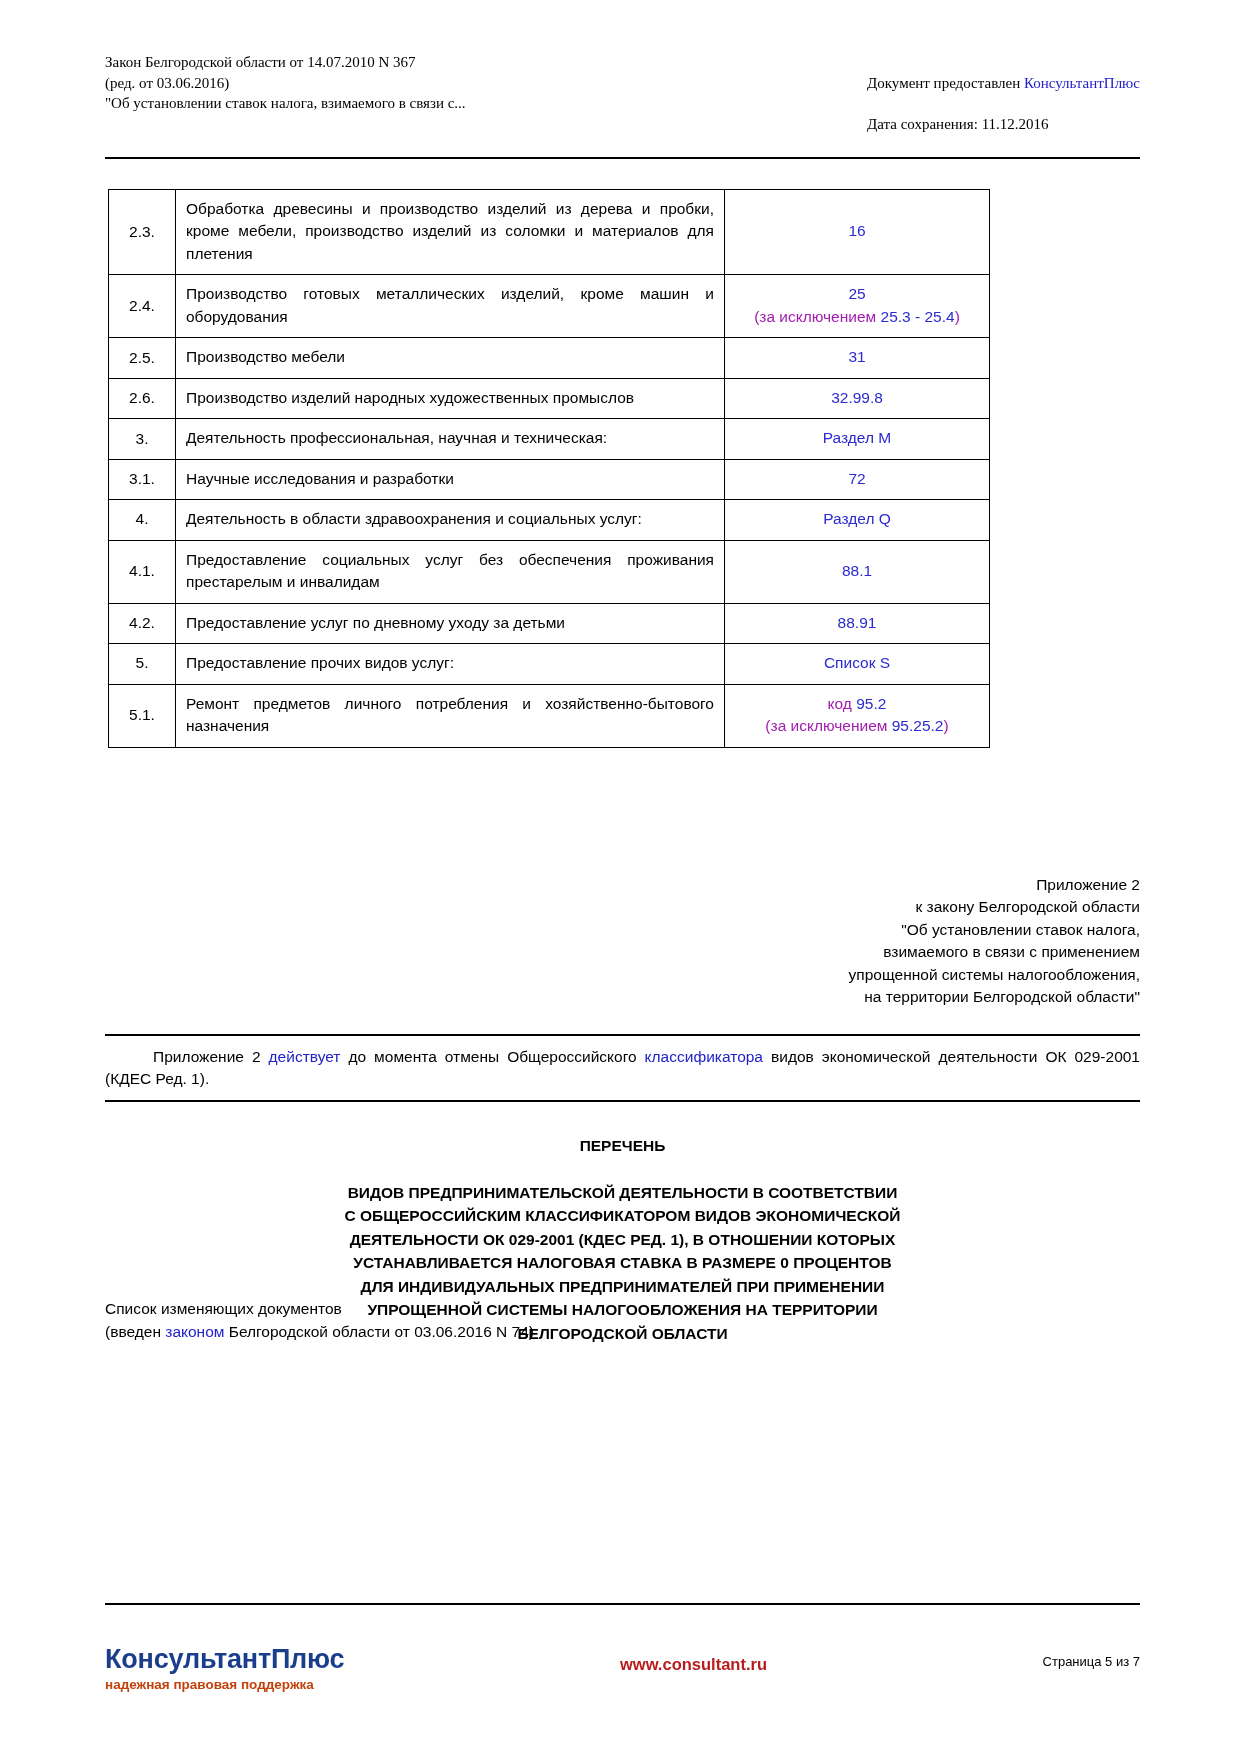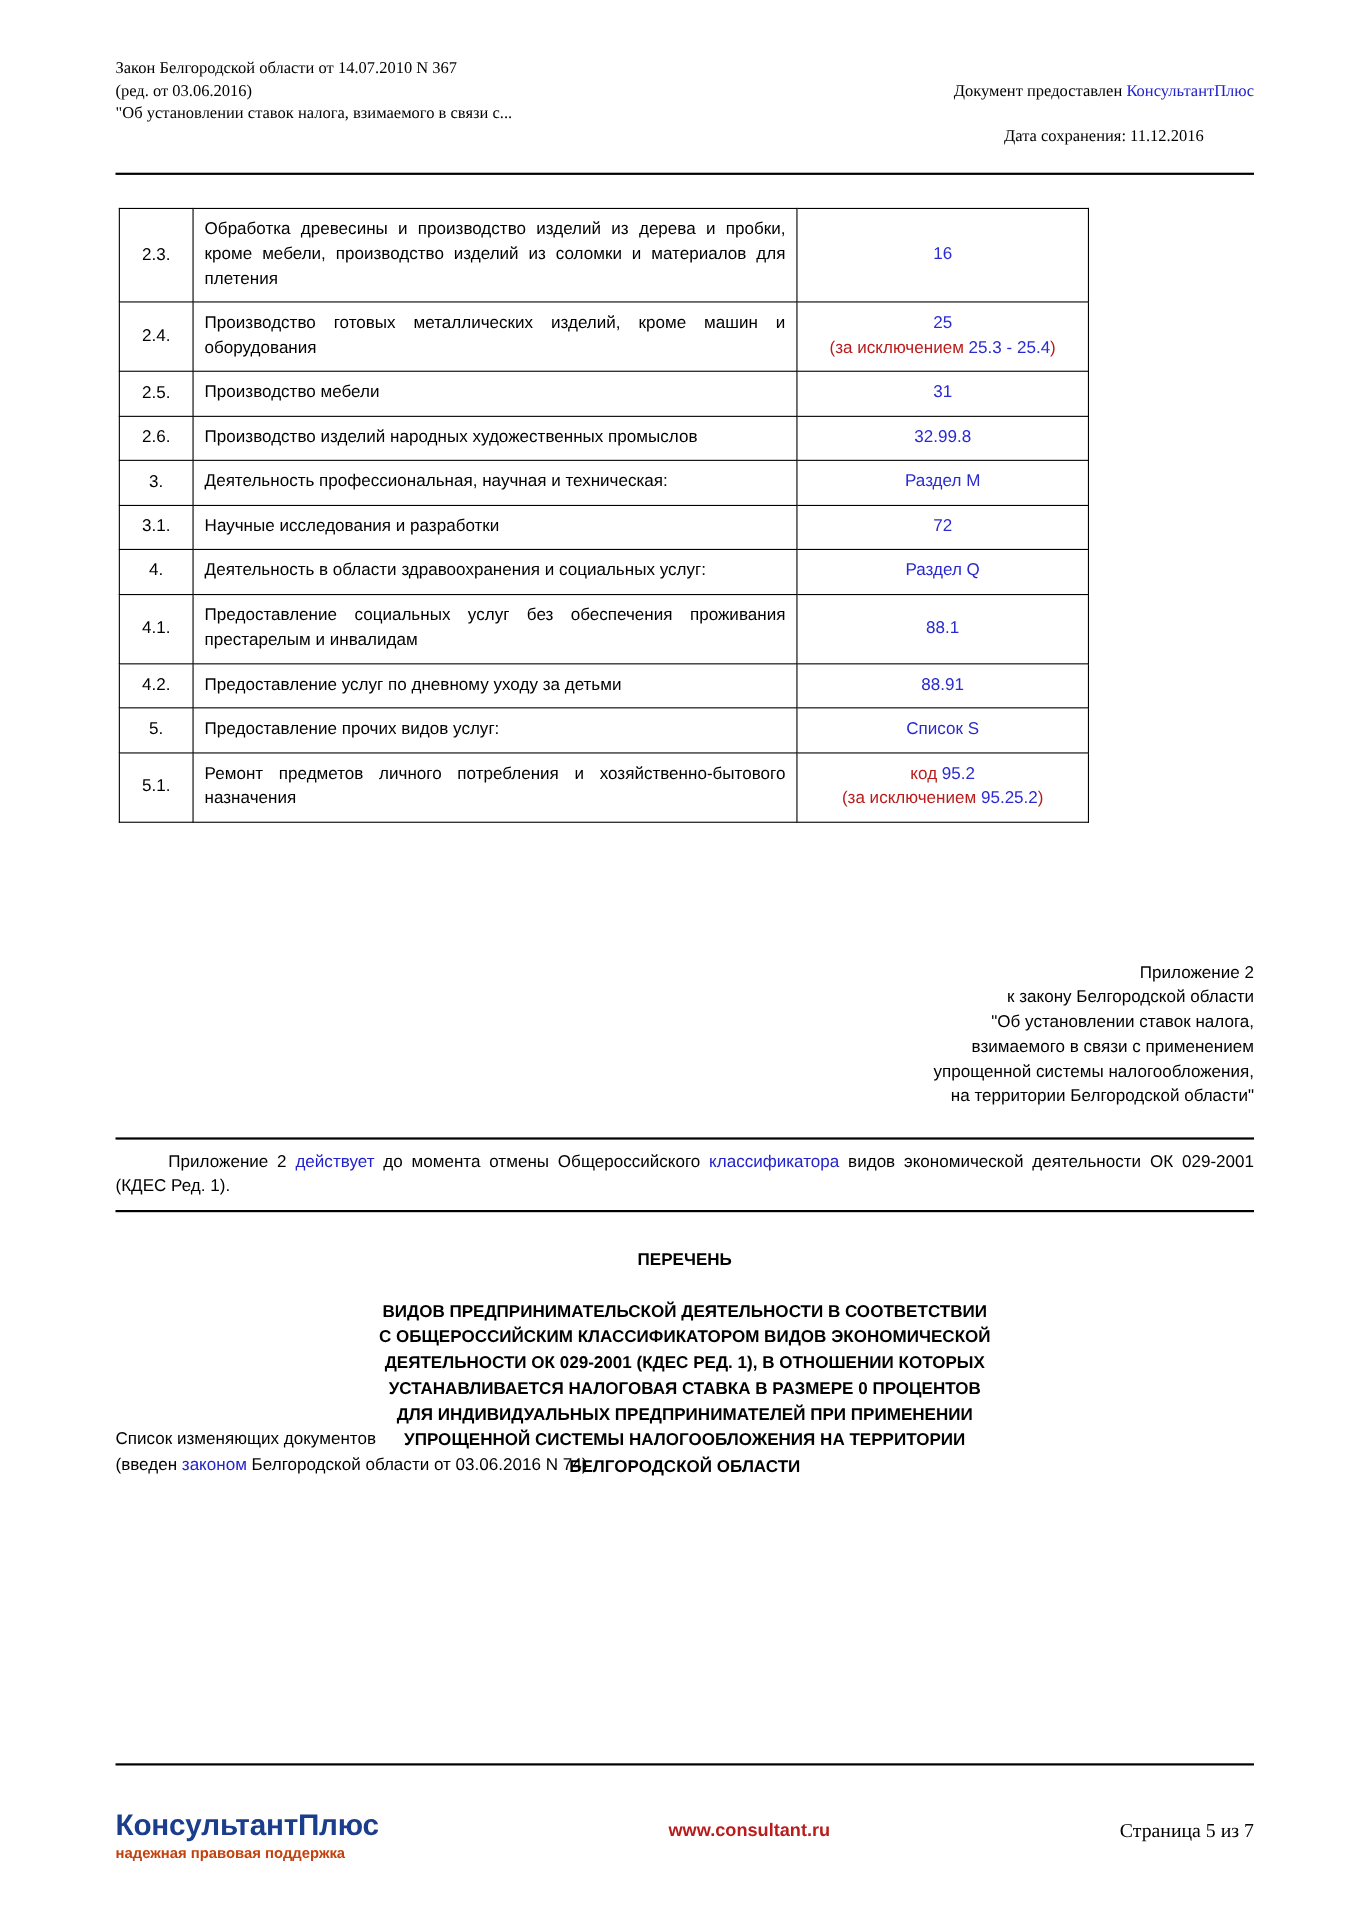--- a/index.html
+++ b/index.html
@@ -34,21 +34,21 @@
     align-items: flex-start;
     font-size: 15px;
     line-height: 1.38;
     font-family: Liberation Serif, serif;
   }
   .doc-header .left {
     white-space: pre-line;
     max-width: 560px;
   }
   .doc-header .right {
-    text-align: center;
+    text-align: left;
     white-space: pre-line;
   }
   .link {
     color: #2222cc;
   }
 
   
   .rule {
     position: absolute;
     left: 105px;
@@ -86,21 +86,21 @@
     text-align: justify;
     text-align-last: left;
     line-height: 1.45;
   }
   table.reg td.code {
     width: 244px;
     text-align: center;
     line-height: 1.45;
     color: #2a2ad0;
   }
-  table.reg td.code .blk { color: #b91c1c; }
+  table.reg td.code .blk { color: #a21caf; }
 
   
   .appendix {
     position: absolute;
     top: 874px;
     right: 100px;
     width: 520px;
     text-align: right;
     font-size: 15.5px;
     line-height: 1.45;
@@ -168,23 +168,22 @@
     font-weight: bold;
     margin-top: 5px;
   }
   .footer-url {
     color: #b91c1c;
     font-size: 16.5px;
     font-weight: bold;
     margin-top: 10px;
   }
   .footer-page {
-    font-size: 18px;
+    font-size: 13px;
     margin-top: 9px;
-    font-family: Liberation Serif, serif;
   }
 </style>
 </head>
 <body>
 
 <div class="page">
 
   <div class="doc-header">
     <div class="left">Закон Белгородской области от 14.07.2010 N 367
 (ред. от 03.06.2016)

